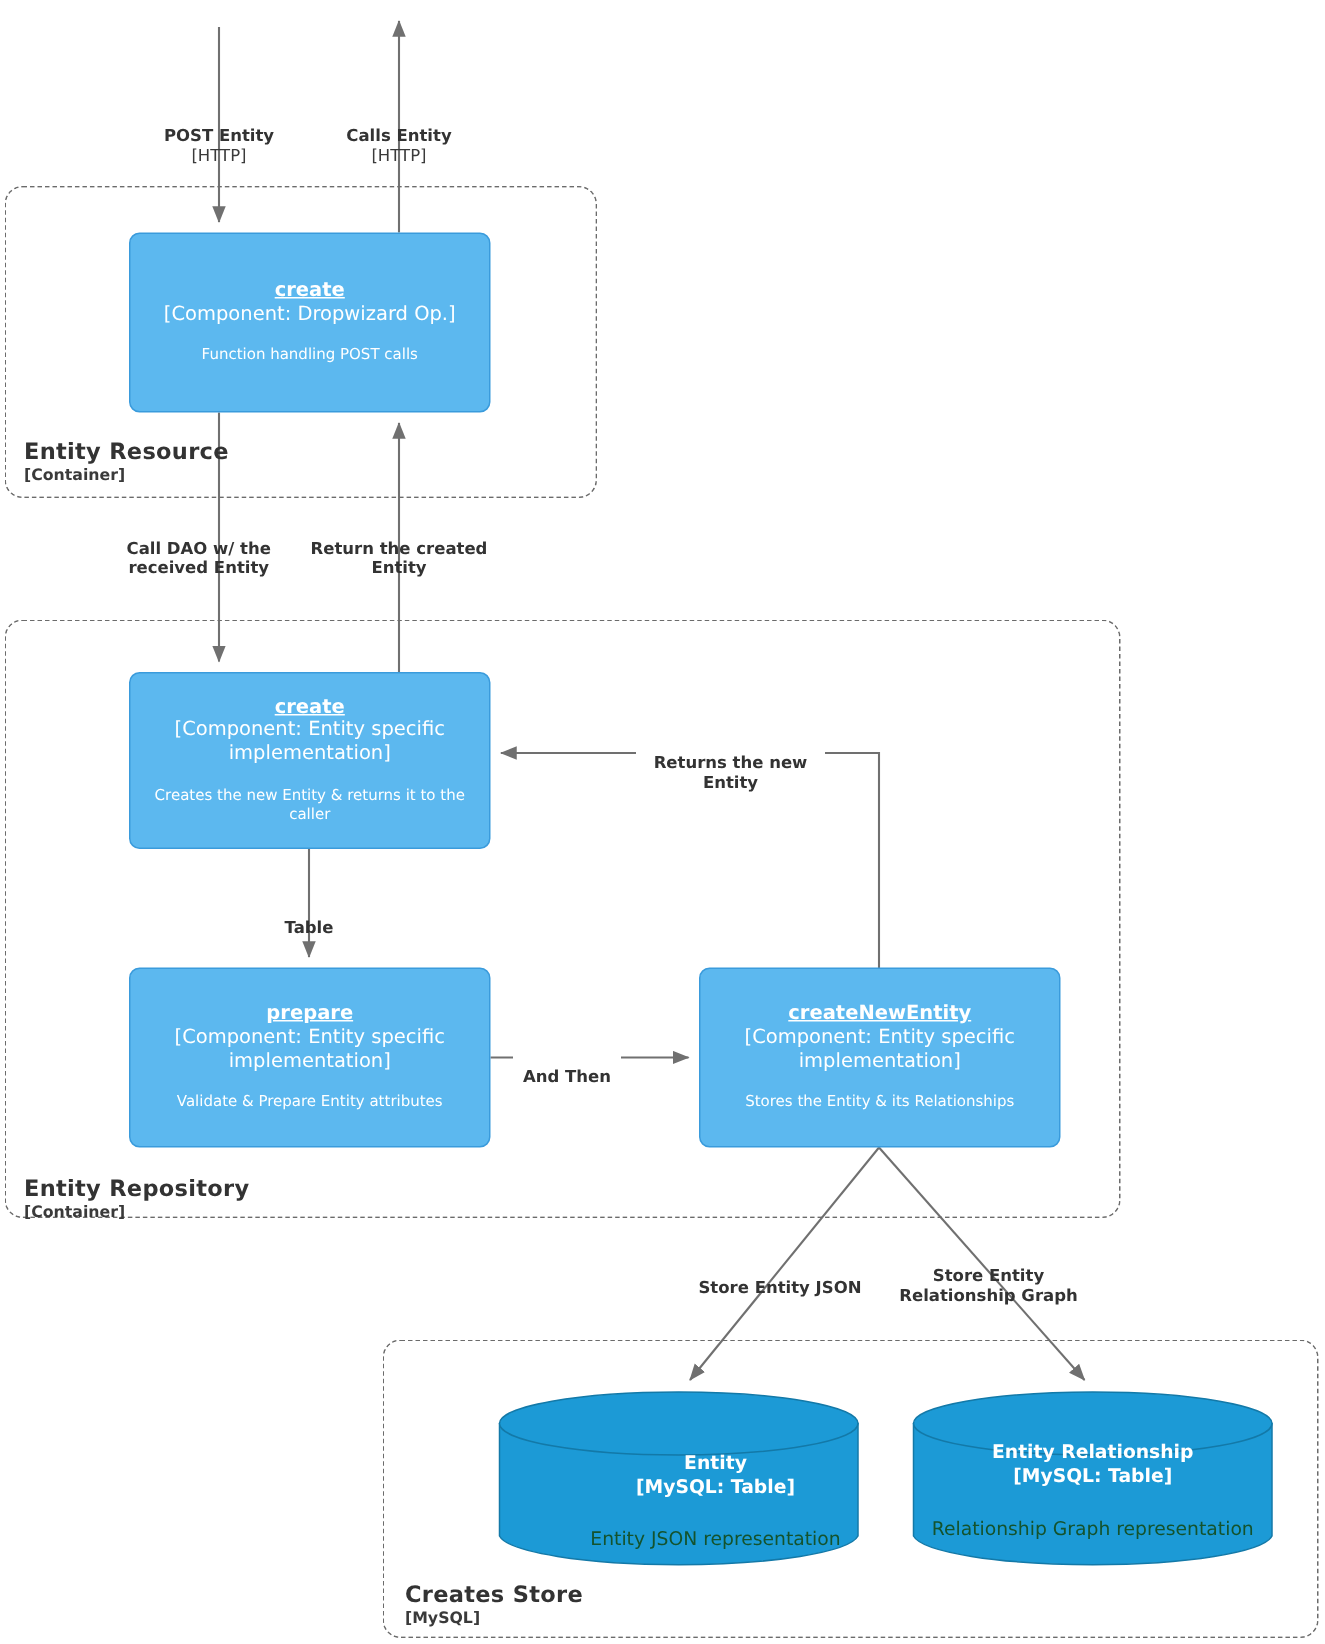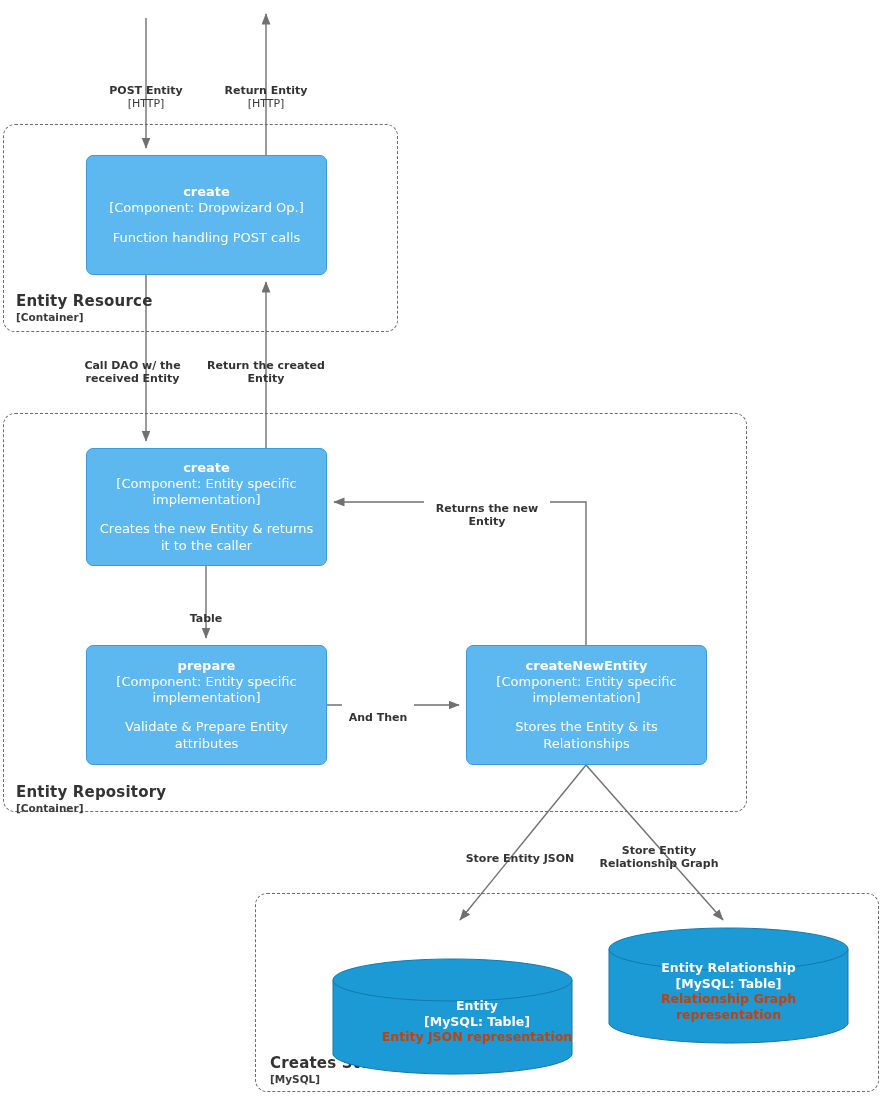--- a/index.html
+++ b/index.html
@@ -67,28 +67,29 @@
     align-items: center;
     justify-content: center;
     text-align: center;
     color: #ffffff;
     padding: 6px 8px;
   }
   .component .c-name {
     font-size: 13px;
     font-weight: bold;
     line-height: 1.2;
+    text-decoration: underline;
   }
   .component .c-tech {
     font-size: 13px;
     font-weight: normal;
     line-height: 1.22;
   }
   .component .c-desc {
-    font-size: 13px;
+    font-size: 10px;
     font-weight: normal;
     line-height: 1.25;
     margin-top: 14px;
   }
 
   
   .database {
     position: absolute;
   }
   .db-text {
@@ -104,24 +105,24 @@
     font-weight: bold;
     line-height: 1.25;
   }
   .db-text .d-tech {
     font-size: 12.5px;
     font-weight: bold;
     line-height: 1.25;
   }
   .db-text .d-desc {
     font-size: 12.5px;
-    font-weight: bold;
-    line-height: 1.25;
-    margin-top: 0;
-    color: #c2410c;
+    font-weight: normal;
+    line-height: 1.25;
+    margin-top: 20px;
+    color: #14532d;
   }
 
   
   .rel-label {
     position: absolute;
     font-size: 11px;
     font-weight: bold;
     color: #333333;
     text-align: center;
     line-height: 1.2;
@@ -200,21 +201,21 @@
     <div class="c-tech">[Component: Entity specific implementation]</div>
     <div class="c-desc">Validate &amp; Prepare Entity attributes</div>
   </div>
 
   <div class="component" style="left:466px; top:645px; width:241px; height:120px;text-align:center;">
     <div class="c-name">createNewEntity</div>
     <div class="c-tech">[Component: Entity specific implementation]</div>
     <div class="c-desc">Stores the Entity &amp; its Relationships</div>
   </div>
 
-  <div class="database" style="left:332px; top:958px; width:290px; height:119px;">
+  <div class="database" style="left:332px; top:927px; width:290px; height:119px;">
     <svg width="241" height="119" viewBox="0 0 241 119" xmlns="http://www.w3.org/2000/svg">
       <path d="M1,22 L1,97 A120,21 0 0 0 240,97 L240,22 Z" fill="#1C9AD6" stroke="#1379A8" stroke-width="1"></path>
       <ellipse cx="120.5" cy="22" rx="119.5" ry="21" fill="#1C9AD6" stroke="#1379A8" stroke-width="1"></ellipse>
     </svg>
     <div class="db-text" style="top:40px;">
       <div class="d-name">Entity</div>
       <div class="d-tech">[MySQL: Table]</div>
       <div class="d-desc">Entity JSON representation</div>
     </div>
   </div>
@@ -230,21 +231,21 @@
       <div class="d-desc">Relationship Graph representation</div>
     </div>
   </div>
 
   <div class="rel-label" style="left:81px; top:71px; width:130px;">
     <span>POST Entity</span>
     <span class="r-tech">[HTTP]</span>
   </div>
 
   <div class="rel-label" style="left:201px; top:71px; width:130px;">
-    <span>Return Entity</span>
+    <span>Calls Entity</span>
     <span class="r-tech">[HTTP]</span>
   </div>
 
   <div class="rel-label" style="left:77px; top:346px; width:111px;">
     <span>Call DAO w/ the received Entity</span>
   </div>
 
   <div class="rel-label" style="left:203px; top:346px; width:126px;">
     <span>Return the created Entity</span>
   </div>

